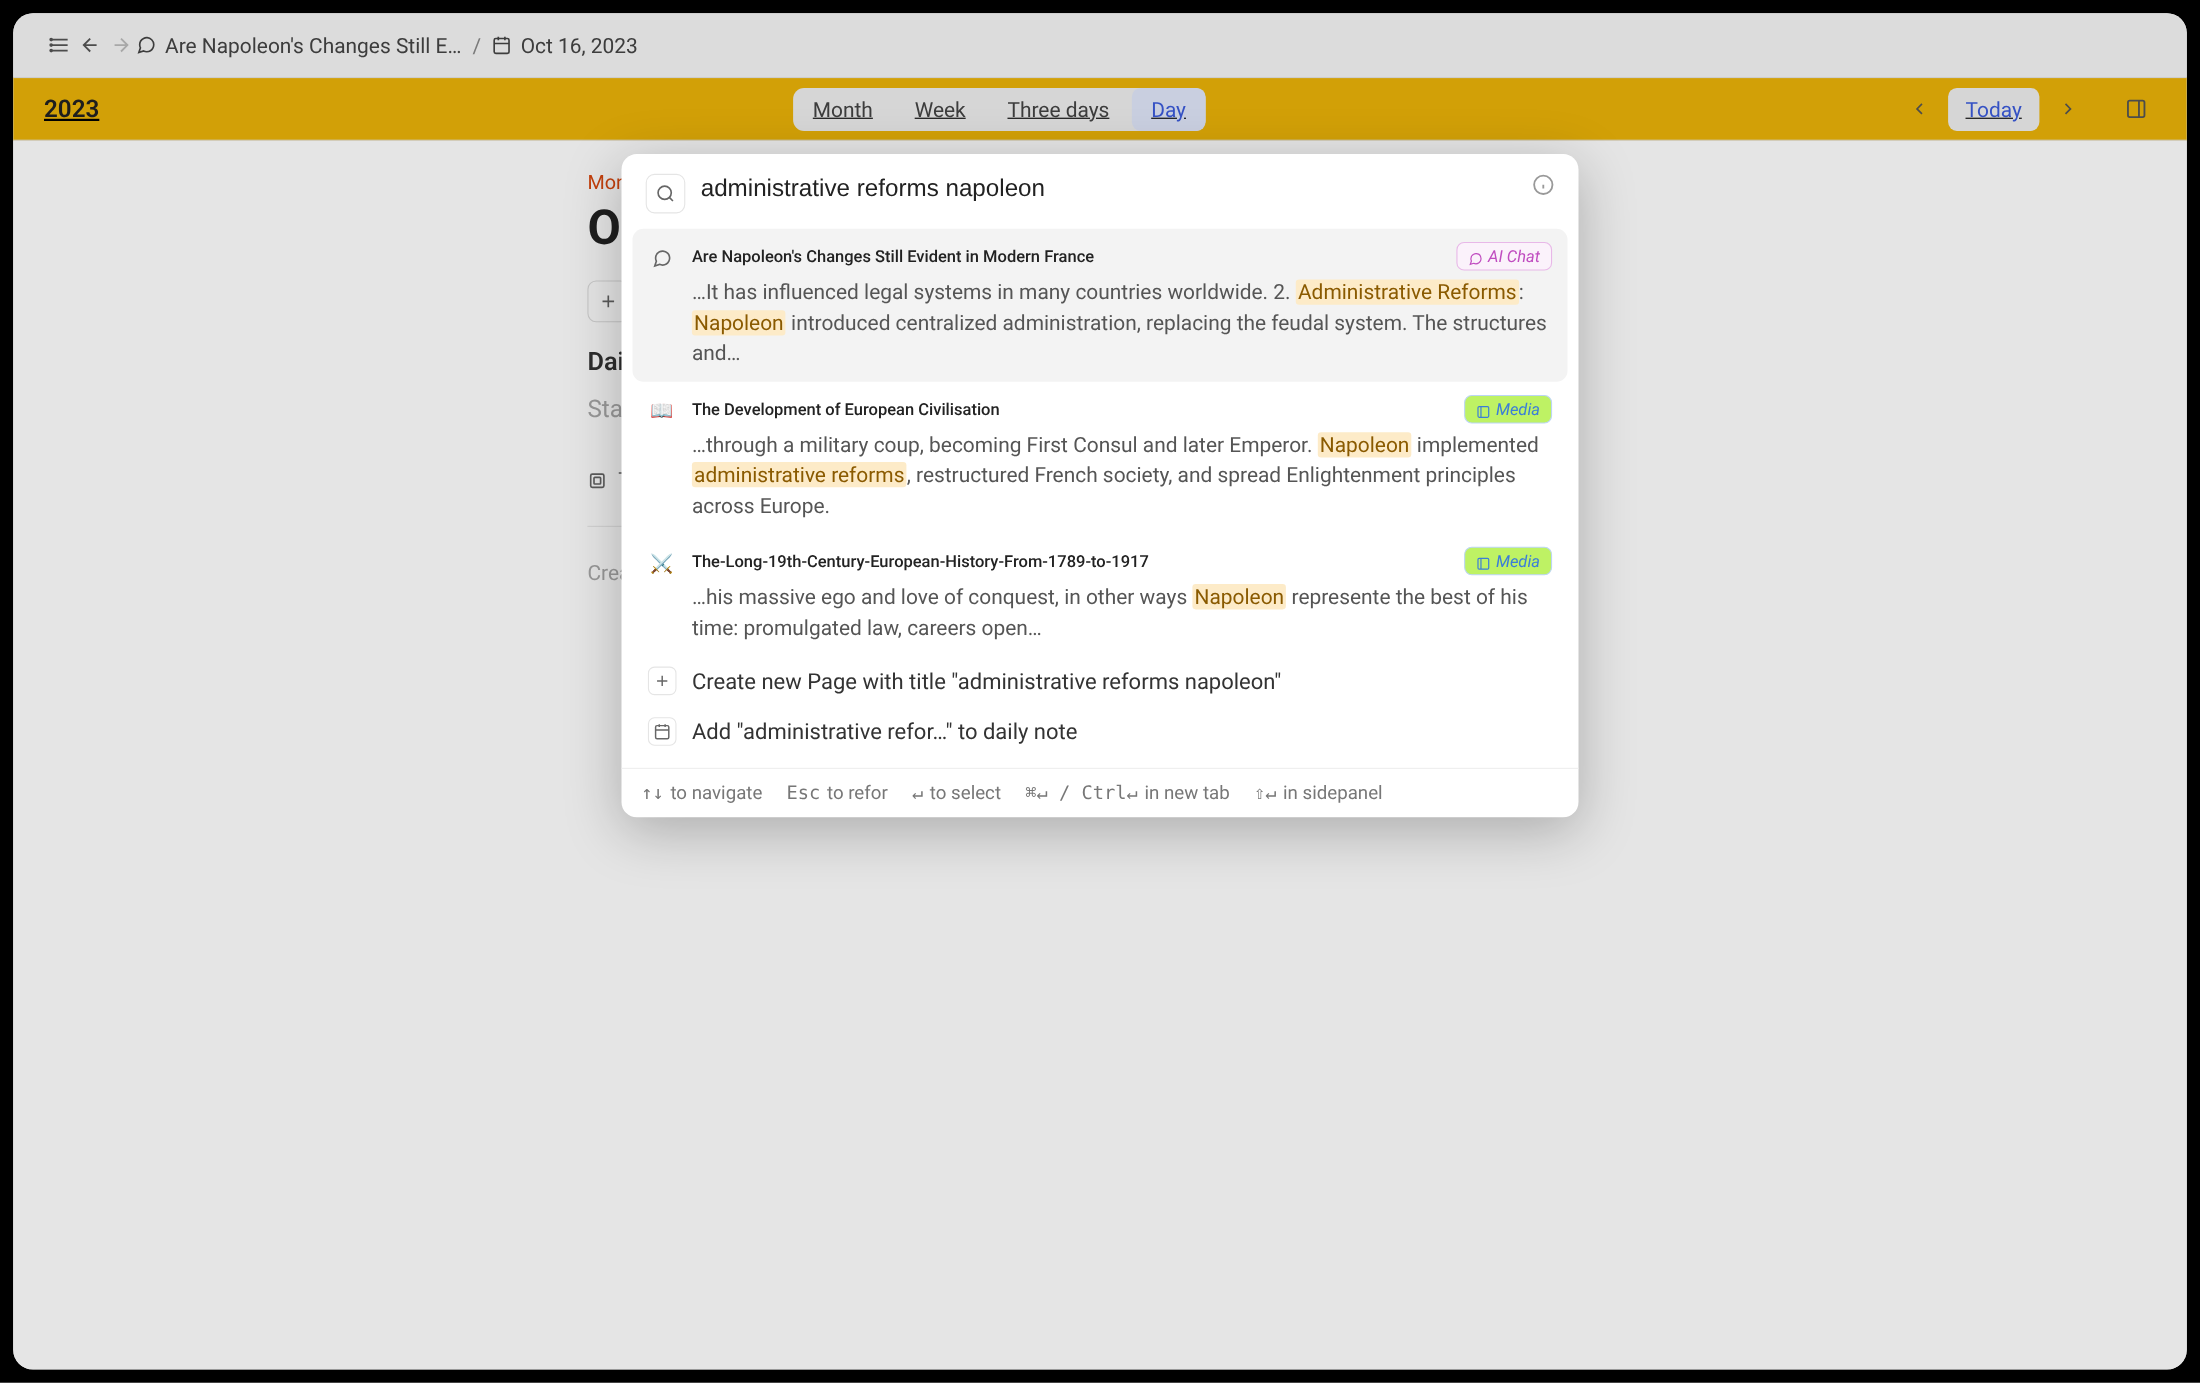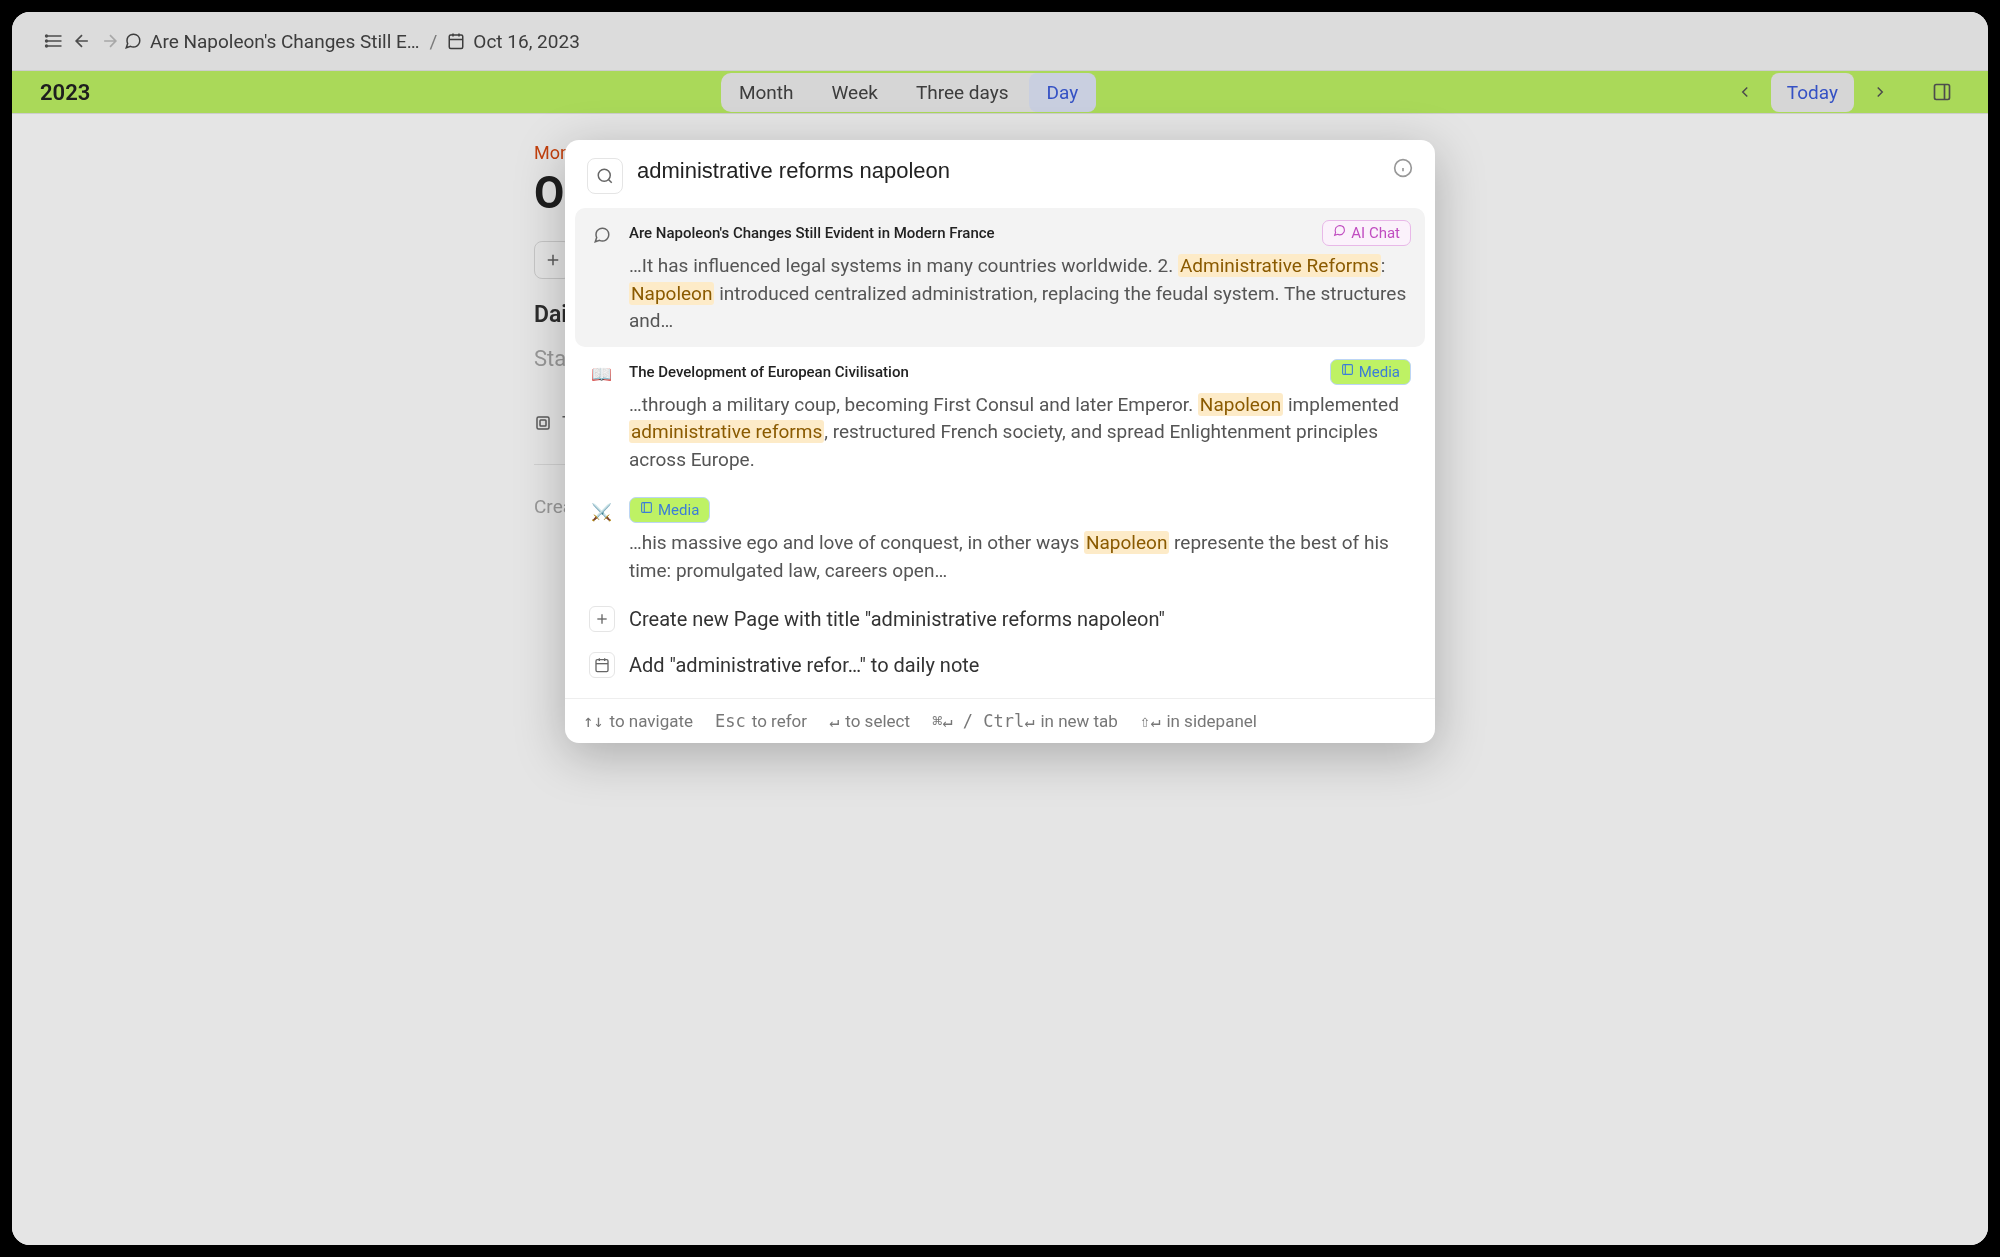--- a/index.html
+++ b/index.html
@@ -43,27 +43,28 @@
   color: #333;
   font-size: 19px;
 }
 .breadcrumb .sep { color: #888; }
 .breadcrumb-item {
   display: flex; align-items: center; gap: 8px;
   color: #444;
 }
 
 .cal-header {
-  height: 44px;
+  height: 58px;
   display: flex;
   align-items: center;
   padding: 0 28px;
-  background: #bef264;
+  background: #eab308;
   border-top: 1px solid #e5e5e5;
   border-bottom: 1px solid #e5e5e5;
+  text-decoration: underline;
 }
 .year-label { font-size: 22px; font-weight: 600; color: #222; }
 .view-switch {
   margin: 12px auto;
   display: flex;
   background: #efefef;
   border-radius: 10px;
   padding: 0;
   gap: 2px;
 }
@@ -181,21 +182,21 @@
   border-radius: 6px;
 }
 .result-body { flex: 1; }
 .result-title-row { display: flex; align-items: center; gap: 10px; }
 .result-title { font-size: 15px; font-weight: 500; color: #222; flex: 1; }
 .badge {
   font-size: 15px;
   padding: 3px 10px;
   border-radius: 7px;
   border: 1px solid;
-  display: inline-flex; align-items: flex-start; gap: 5px;
+  display: inline-flex; align-items: flex-end; gap: 5px; font-style: italic;
 }
 .badge.aichat { color: #c04dc0; border-color: #e8b8e8; background: #fbf2fb; }
 .badge.media { color: #3b7dd8; border-color: #bcd5f5; background: #bef264; }
 .result-snippet {
   font-size: 19px;
   color: #555;
   margin-top: 6px;
   line-height: 1.45;
 }
 .result-snippet .hl { background: #fdebc8; color: #8a5a00; border-radius: 3px; padding: 0 2px; }
@@ -383,20 +384,21 @@
       </div>
       <div class="result-snippet">…through a military coup, becoming First Consul and later Emperor. <span class="hl">Napoleon</span> implemented <span class="hl">administrative reforms</span>, restructured French society, and spread Enlightenment principles across Europe.</div>
     </div>
         </div>
         <div class="result">
     <div class="result-icon">
             <span style="font-size:17px">⚔️</span>
           </div>
     <div class="result-body">
       <div class="result-title-row">
+        <div class="result-title">The-Long-19th-Century-European-History-From-1789-to-1917</div>
         <div class="badge media">
                 <svg width="13" height="13" viewBox="0 0 24 24" fill="none" stroke="currentColor" stroke-width="2">
                   <rect x="3" y="3" width="18" height="18" rx="2"></rect>
                   <path d="M8 21V3"></path>
                 </svg>
                 <span>Media</span>
               </div>
       </div>
       <div class="result-snippet">…his massive ego and love of conquest, in other ways <span class="hl">Napoleon</span> represente the best of his time: promulgated law, careers open…</div>
     </div>

